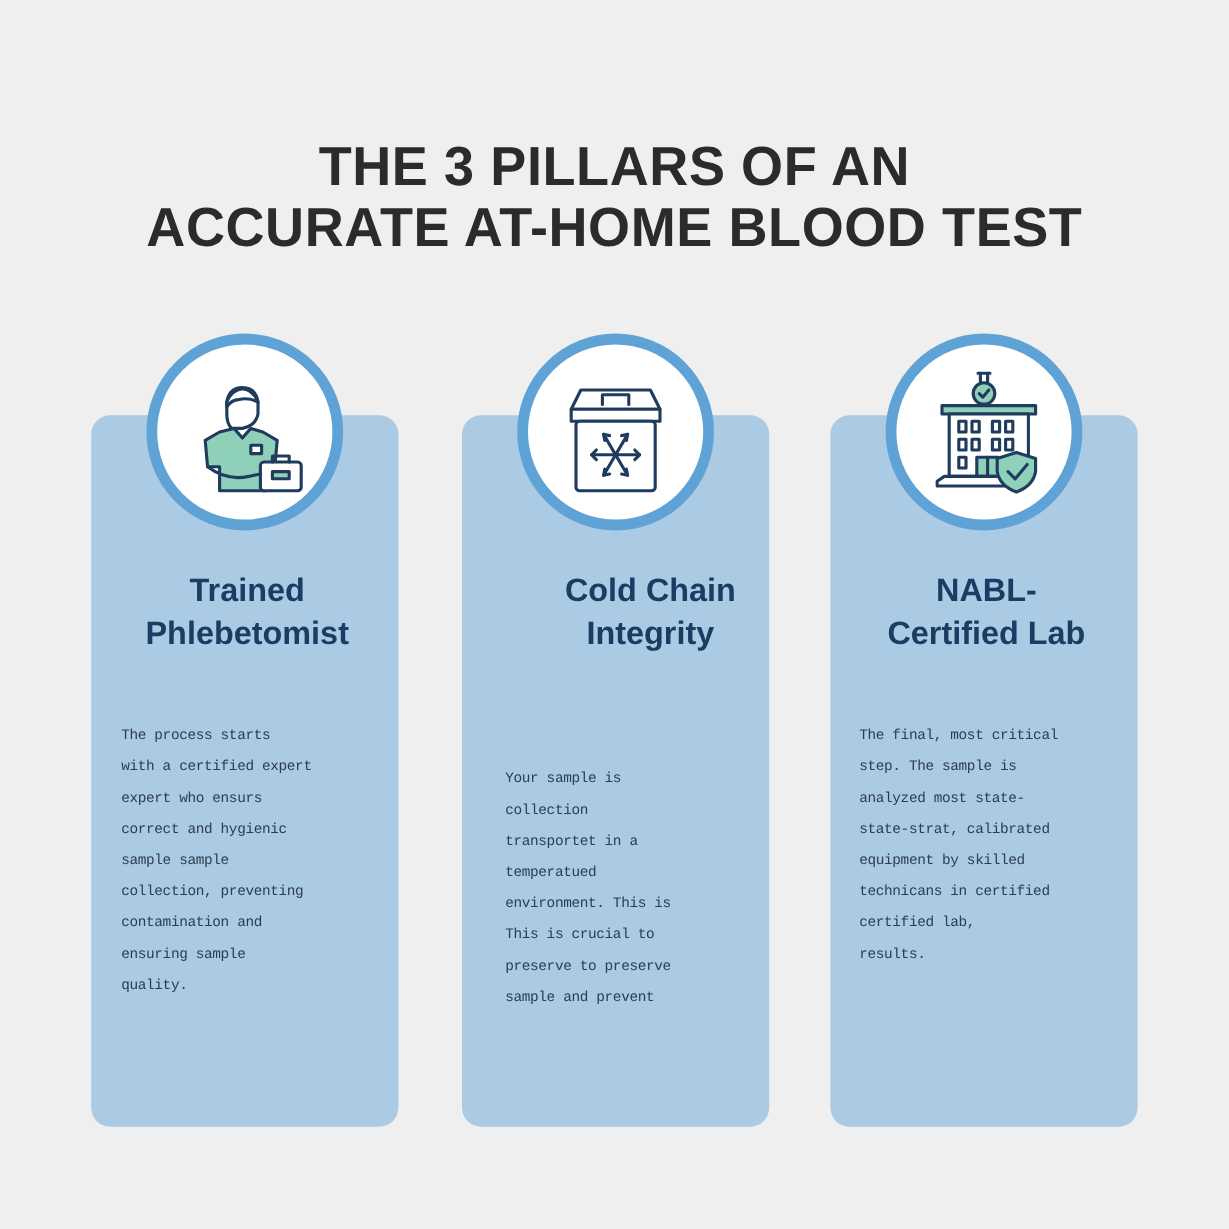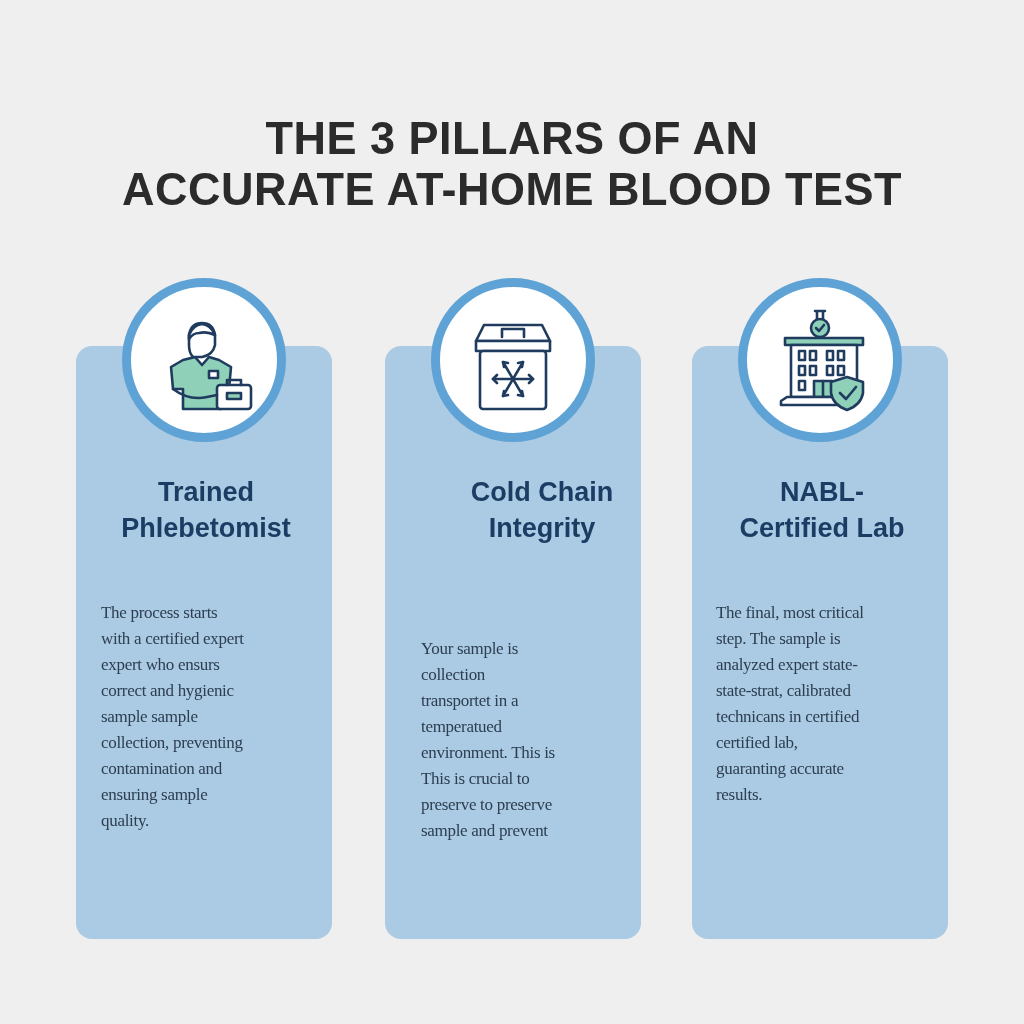--- a/index.html
+++ b/index.html
@@ -27,21 +27,21 @@
     border:9px solid #5fa3d6;
     display:flex; align-items:center; justify-content:center;
   }
   .card-title {
     position:absolute; top:474px; width:260px; text-align:center;
     color:#1c3d63; font-weight:bold; font-size:27px; line-height:36px;
     font-family:"Liberation Sans", sans-serif;
   }
   .card-body {
     position:absolute; top:600px; color:#2c3e50;
-    font-family:Liberation Serif, serif; font-size:17px; line-height:26px;
+    font-family:Liberation Mono, monospace; font-size:12px; line-height:26px;
     letter-spacing:-0.3px;
   }
   .card-body span { display:block; white-space:nowrap; }
 </style>
 </head>
 <body>
 
 <h1 class="title">
   <span>THE 3 PILLARS OF AN</span>
   <span>ACCURATE AT-HOME BLOOD TEST</span>
@@ -138,19 +138,19 @@
     </g>
   </svg>
 </div>
 <div class="card-title" style="left:692px;">
   <div>NABL-</div>
   <div>Certified Lab</div>
 </div>
 <div class="card-body" style="left:716px;">
   <span>The final, most critical</span>
   <span>step. The sample is</span>
-  <span>analyzed expert state-</span>
+  <span>analyzed most state-</span>
   <span>state-strat, calibrated</span>
+  <span>equipment by skilled</span>
   <span>technicans in certified</span>
   <span>certified lab,</span>
-  <span>guaranting accurate</span>
   <span>results.</span>
 </div>
 
 </body></html>

